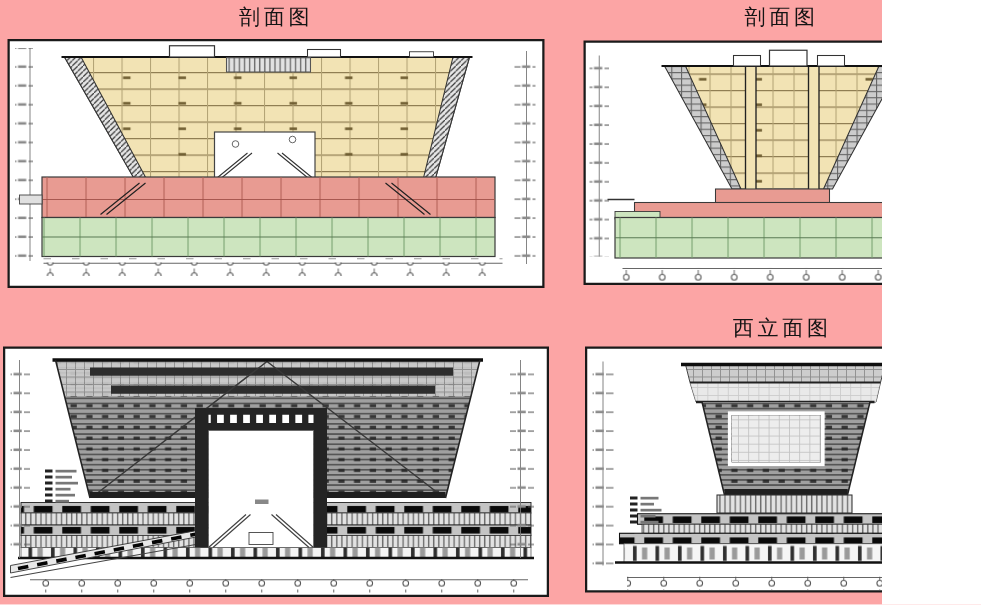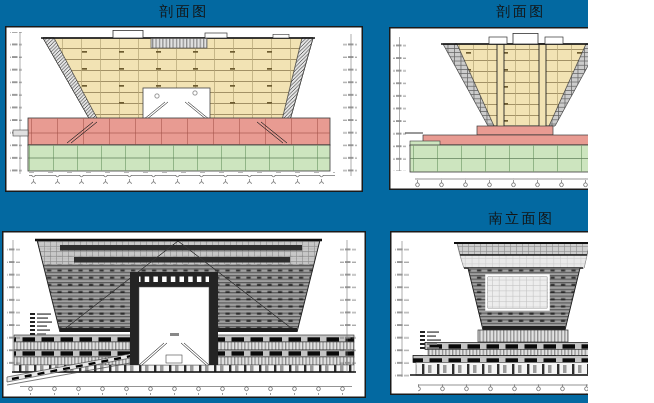--- a/index.html
+++ b/index.html
@@ -1,33 +1,33 @@
 <!DOCTYPE html>
 <html><head>
 <meta charset="utf-8">
 <style>
   html,body{margin:0;padding:0;background:#fff;}
-  .stage{position:relative;width:588px;height:403px;background:#0369a1;
+  .stage{position:relative;width:588px;height:403px;background:#fca5a5;
          font-family:"Liberation Sans",sans-serif;overflow:hidden;}
   .ptitle{position:absolute;text-align:center;font-size:14px;line-height:17px;
           color:#141414;letter-spacing:2.5px;font-weight:500;}
   #t1{left:5px;top:3px;width:358px;}
   #t2{left:389px;top:3px;width:264px;}
   #t3{left:2px;top:210px;width:364px;}
   #t4{left:390px;top:210px;width:263px;}
   svg{position:absolute;left:0;top:0;}
 </style>
 </head>
 <body>
 
 <div class="stage">
 
   <div class="ptitle" id="t1">剖面图</div>
   <div class="ptitle" id="t2">剖面图</div>
-  <div class="ptitle" id="t4">南立面图</div>
+  <div class="ptitle" id="t4">西立面图</div>
 
   <svg width="654" height="403" viewBox="0 0 654 403">
     <defs>
       <pattern id="ticks" width="14" height="12.6" patternUnits="userSpaceOnUse">
         <line x1="0" y1="6" x2="6" y2="6" stroke="#555" stroke-width="0.7"></line>
         <rect x="7" y="5" width="5.5" height="1.7" fill="#8a8a8a"></rect>
       </pattern>
       <pattern id="colY" width="19" height="11" patternUnits="userSpaceOnUse">
         <rect width="19" height="0.8" fill="#8f7d52"></rect>
         <rect width="0.7" height="11" fill="#b3a375"></rect>

